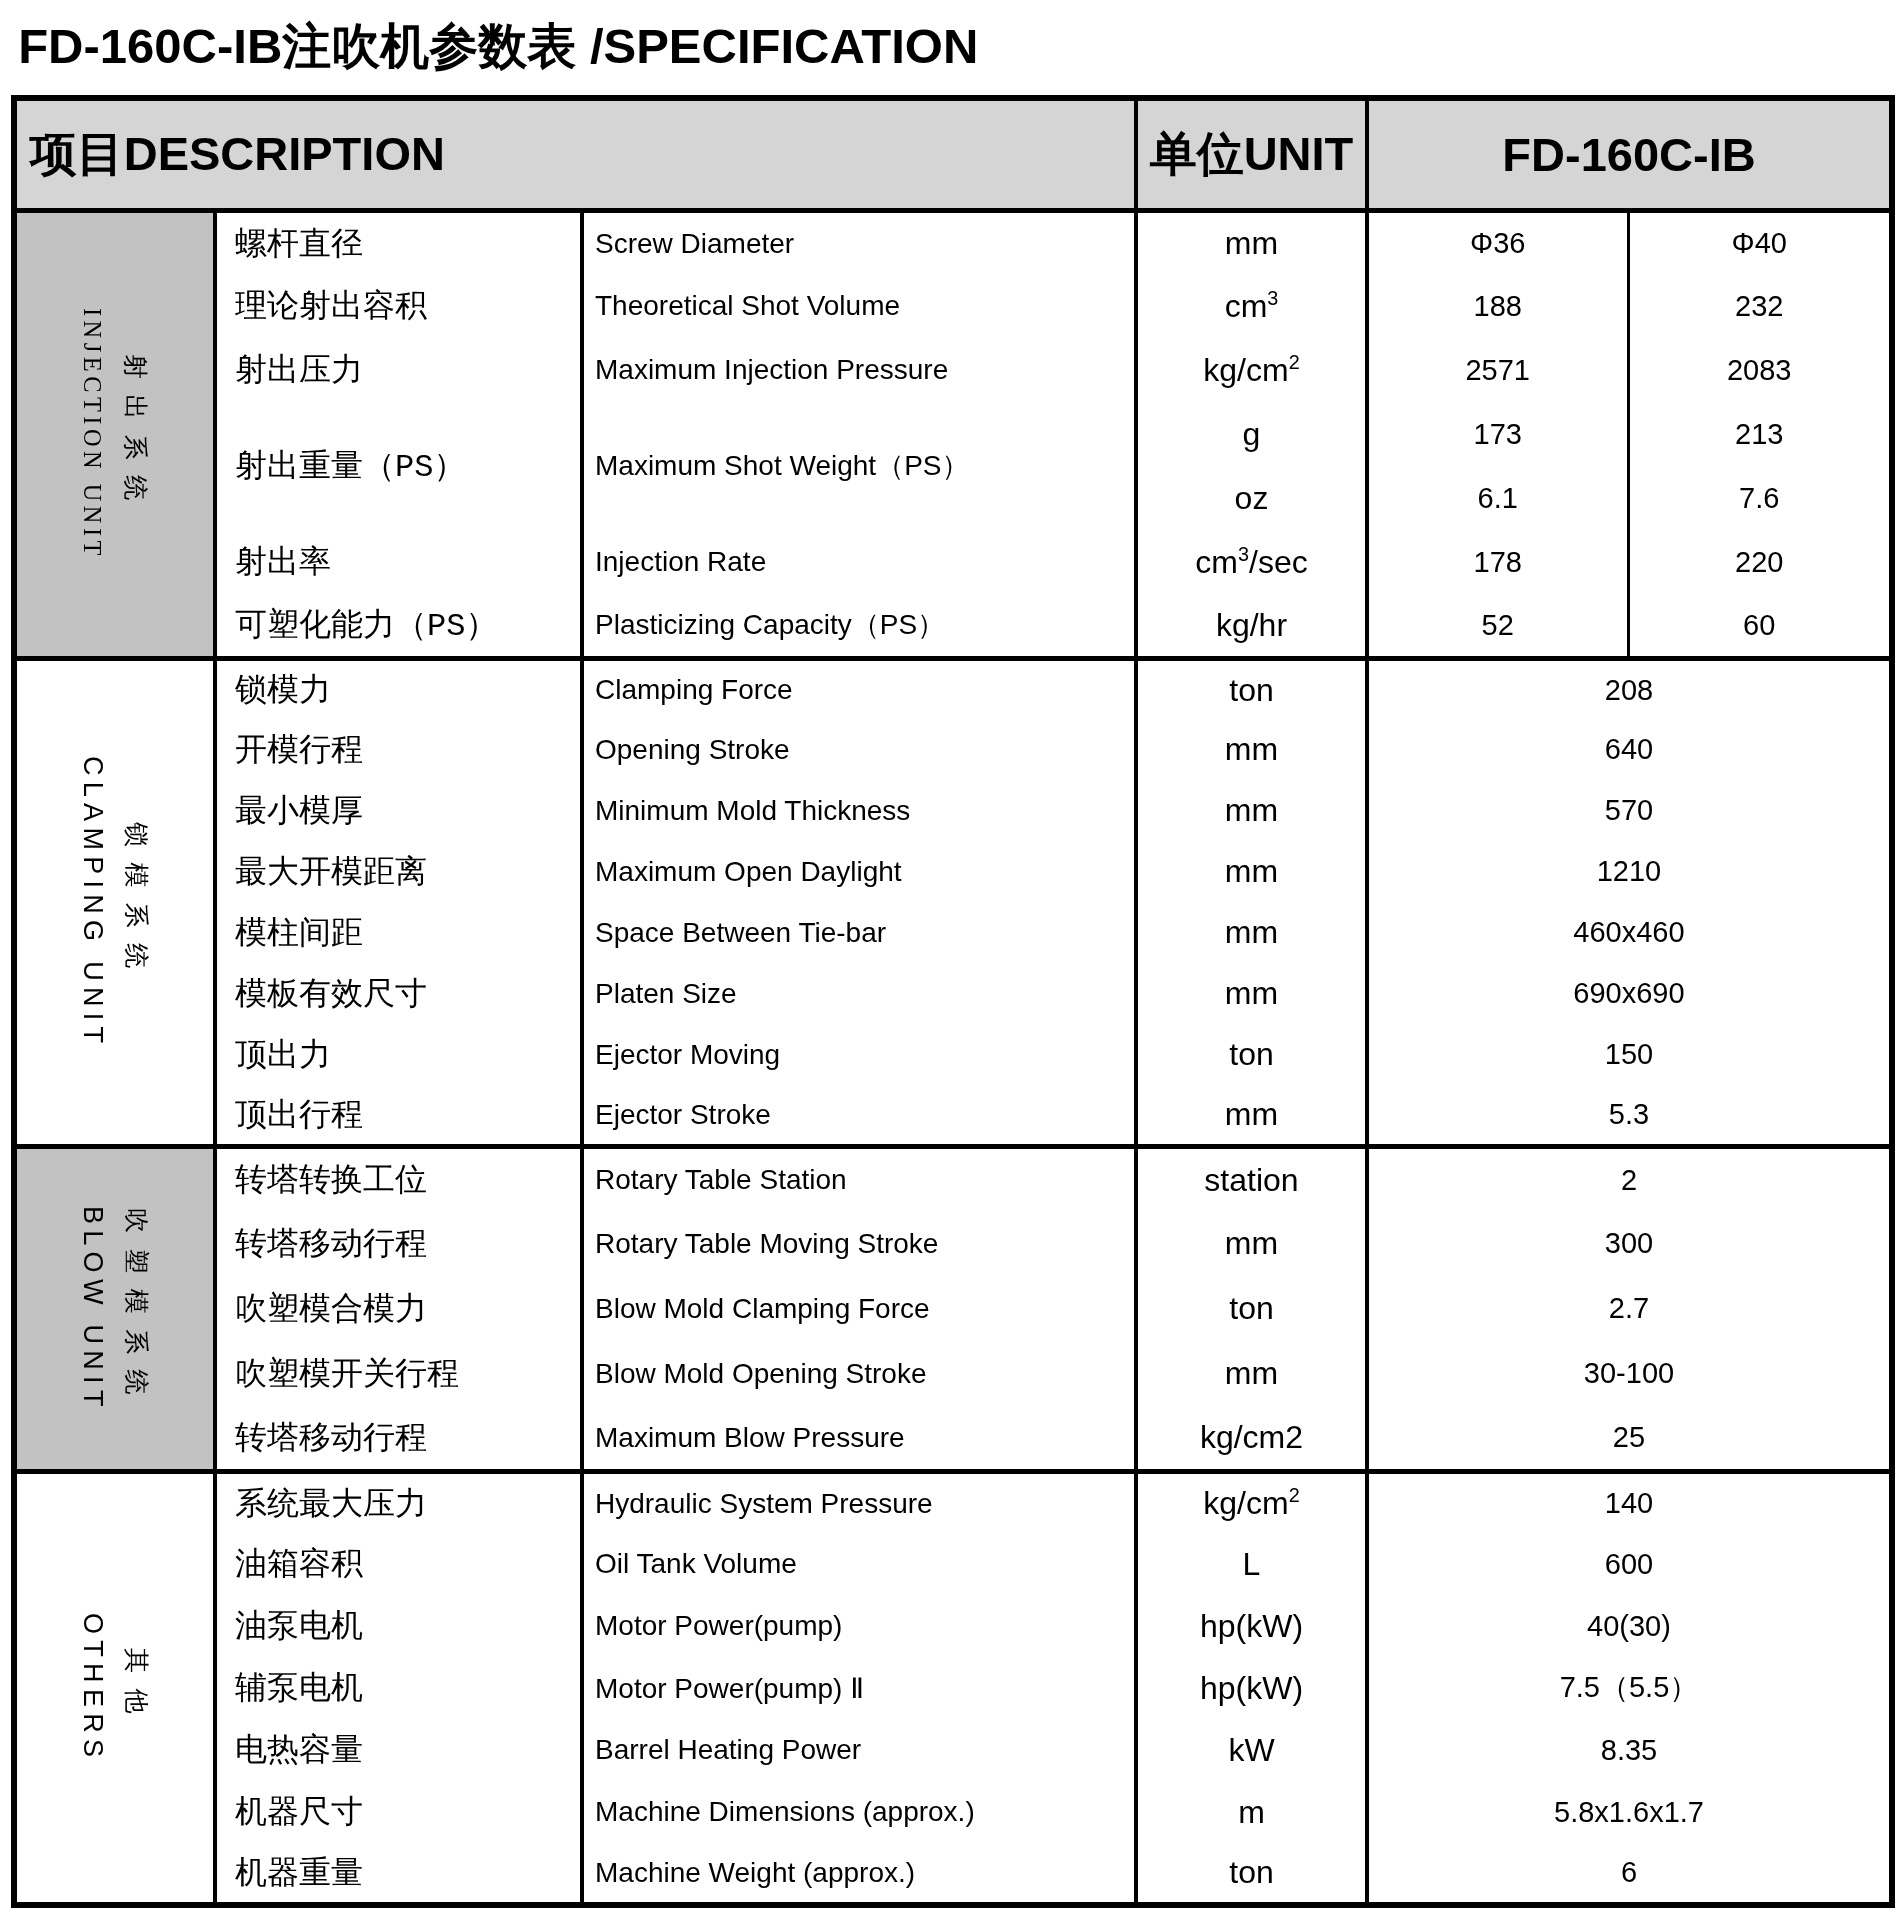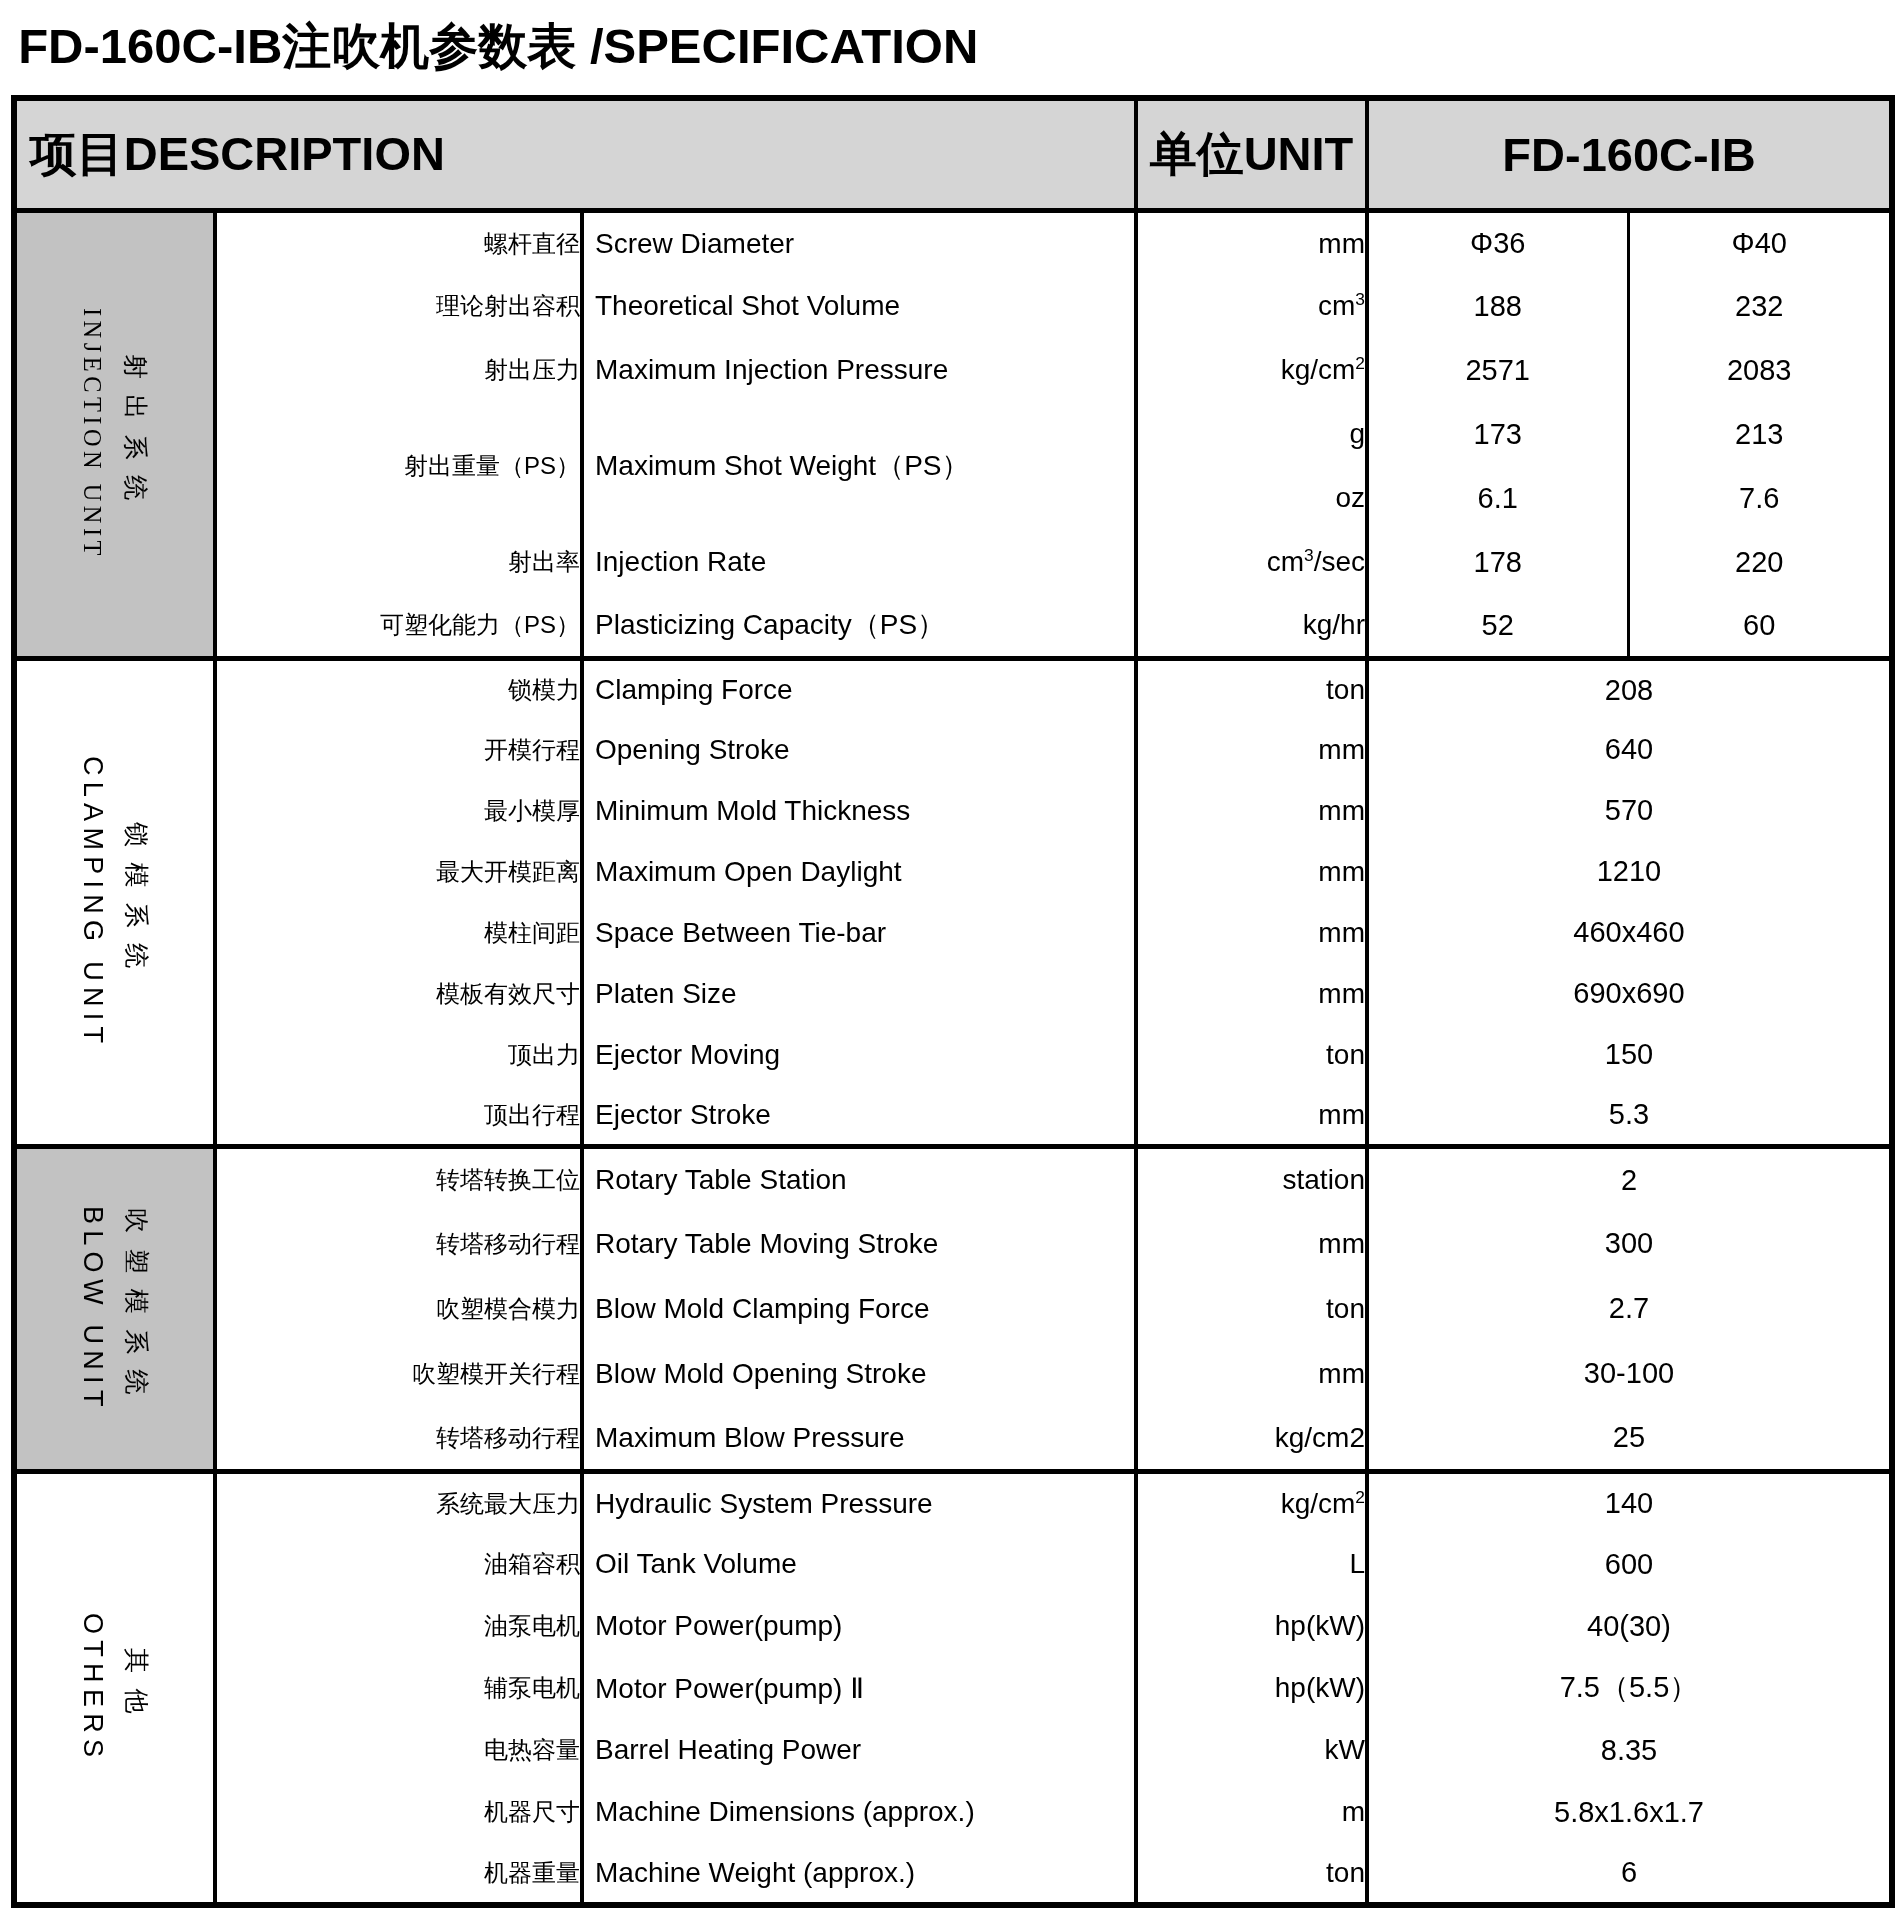--- a/index.html
+++ b/index.html
@@ -24,23 +24,23 @@
   tbody.sec-clamp tr{height:61px;}
   tbody.sec-blow tr{height:65px;}
   tbody.sec-oth tr{height:62px;}
   td.secname{text-align:center;vertical-align:middle;}
   .gray{background:#c2c2c2;}
   .vtext{writing-mode:vertical-rl;text-orientation:sideways;display:inline-block;vertical-align:middle;white-space:nowrap;}
   .sec-en{font-size:27px;letter-spacing:6.3px;margin-right:12.7px;}
   .sec-cn{font-size:25px;letter-spacing:15.4px;font-family:"Liberation Serif","DejaVu Serif",serif;}
   .sec-inj .sec-en{font-family:"Liberation Serif","DejaVu Serif",serif;font-size:24.4px;letter-spacing:4.5px;}
   
-  td.cn{font-size:24px;padding-left:18px;text-align:right;font-family:Liberation Sans, sans-serif;}
+  td.cn{font-size:32px;padding-left:18px;text-align:left;font-family:Liberation Mono, monospace;}
   td.en{font-size:28px;padding-left:11px;text-align:left;}
-  td.unit{font-size:28px;text-align:right;}
+  td.unit{font-size:32px;text-align:center;}
   td.val{font-size:29px;text-align:center;}
   sup{font-size:62%;line-height:0;vertical-align:super;}
 </style>
 </head>
 <body>
 
 <div class="page">
   <div class="title">FD-160C-IB注吹机参数表 /SPECIFICATION</div>
 
   <table class="spec">

